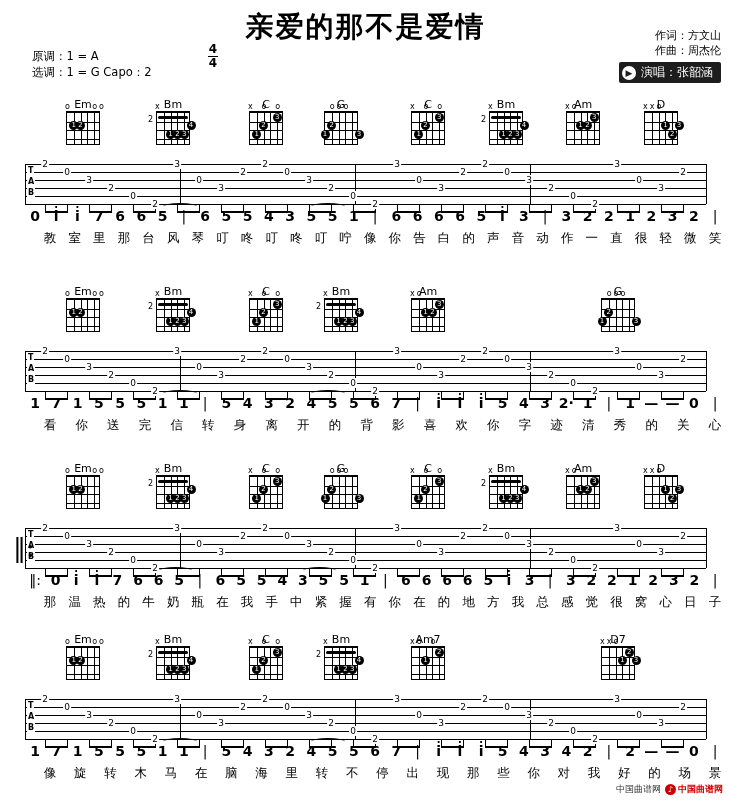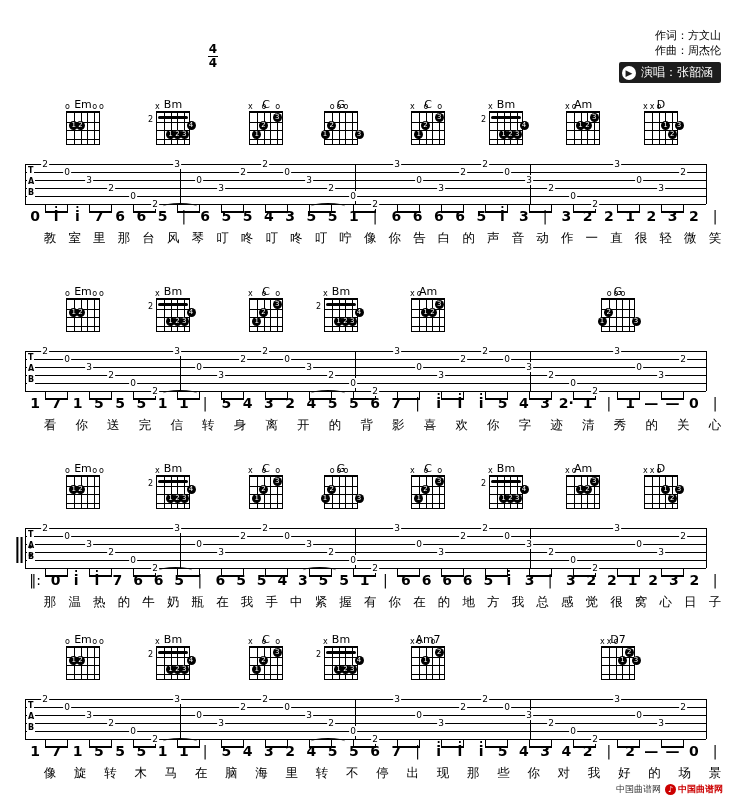--- a/index.html
+++ b/index.html
@@ -152,31 +152,36 @@
     width:11px;height:11px;border-radius:50%;
     background:#c00;color:#fff;text-align:center;line-height:11px;
     margin-right:2px;font-size:8px;
   }
 </style>
 </head>
 <body>
 
 <div class="sheet">
 
+  <div class="title">亲爱的那不是爱情</div>
 
   <div class="credits">
     <div>作词：方文山</div>
     <div>作曲：周杰伦</div>
   </div>
 
   <div class="singer-box">
     <span class="play">▶</span>
     <span>演唱：张韶涵</span>
   </div>
 
+  <div class="keys">
+    <div>原调：1 = A</div>
+    <div>选调：1 = G  Capo：2</div>
+  </div>
 
   <div class="timesig">
     <span>4</span>
     <div class="bar"></div>
     <span>4</span>
   </div>
 
   <div id="systems-host">
       <div class="system" style="top:98px">
         <div class="chordrow">

